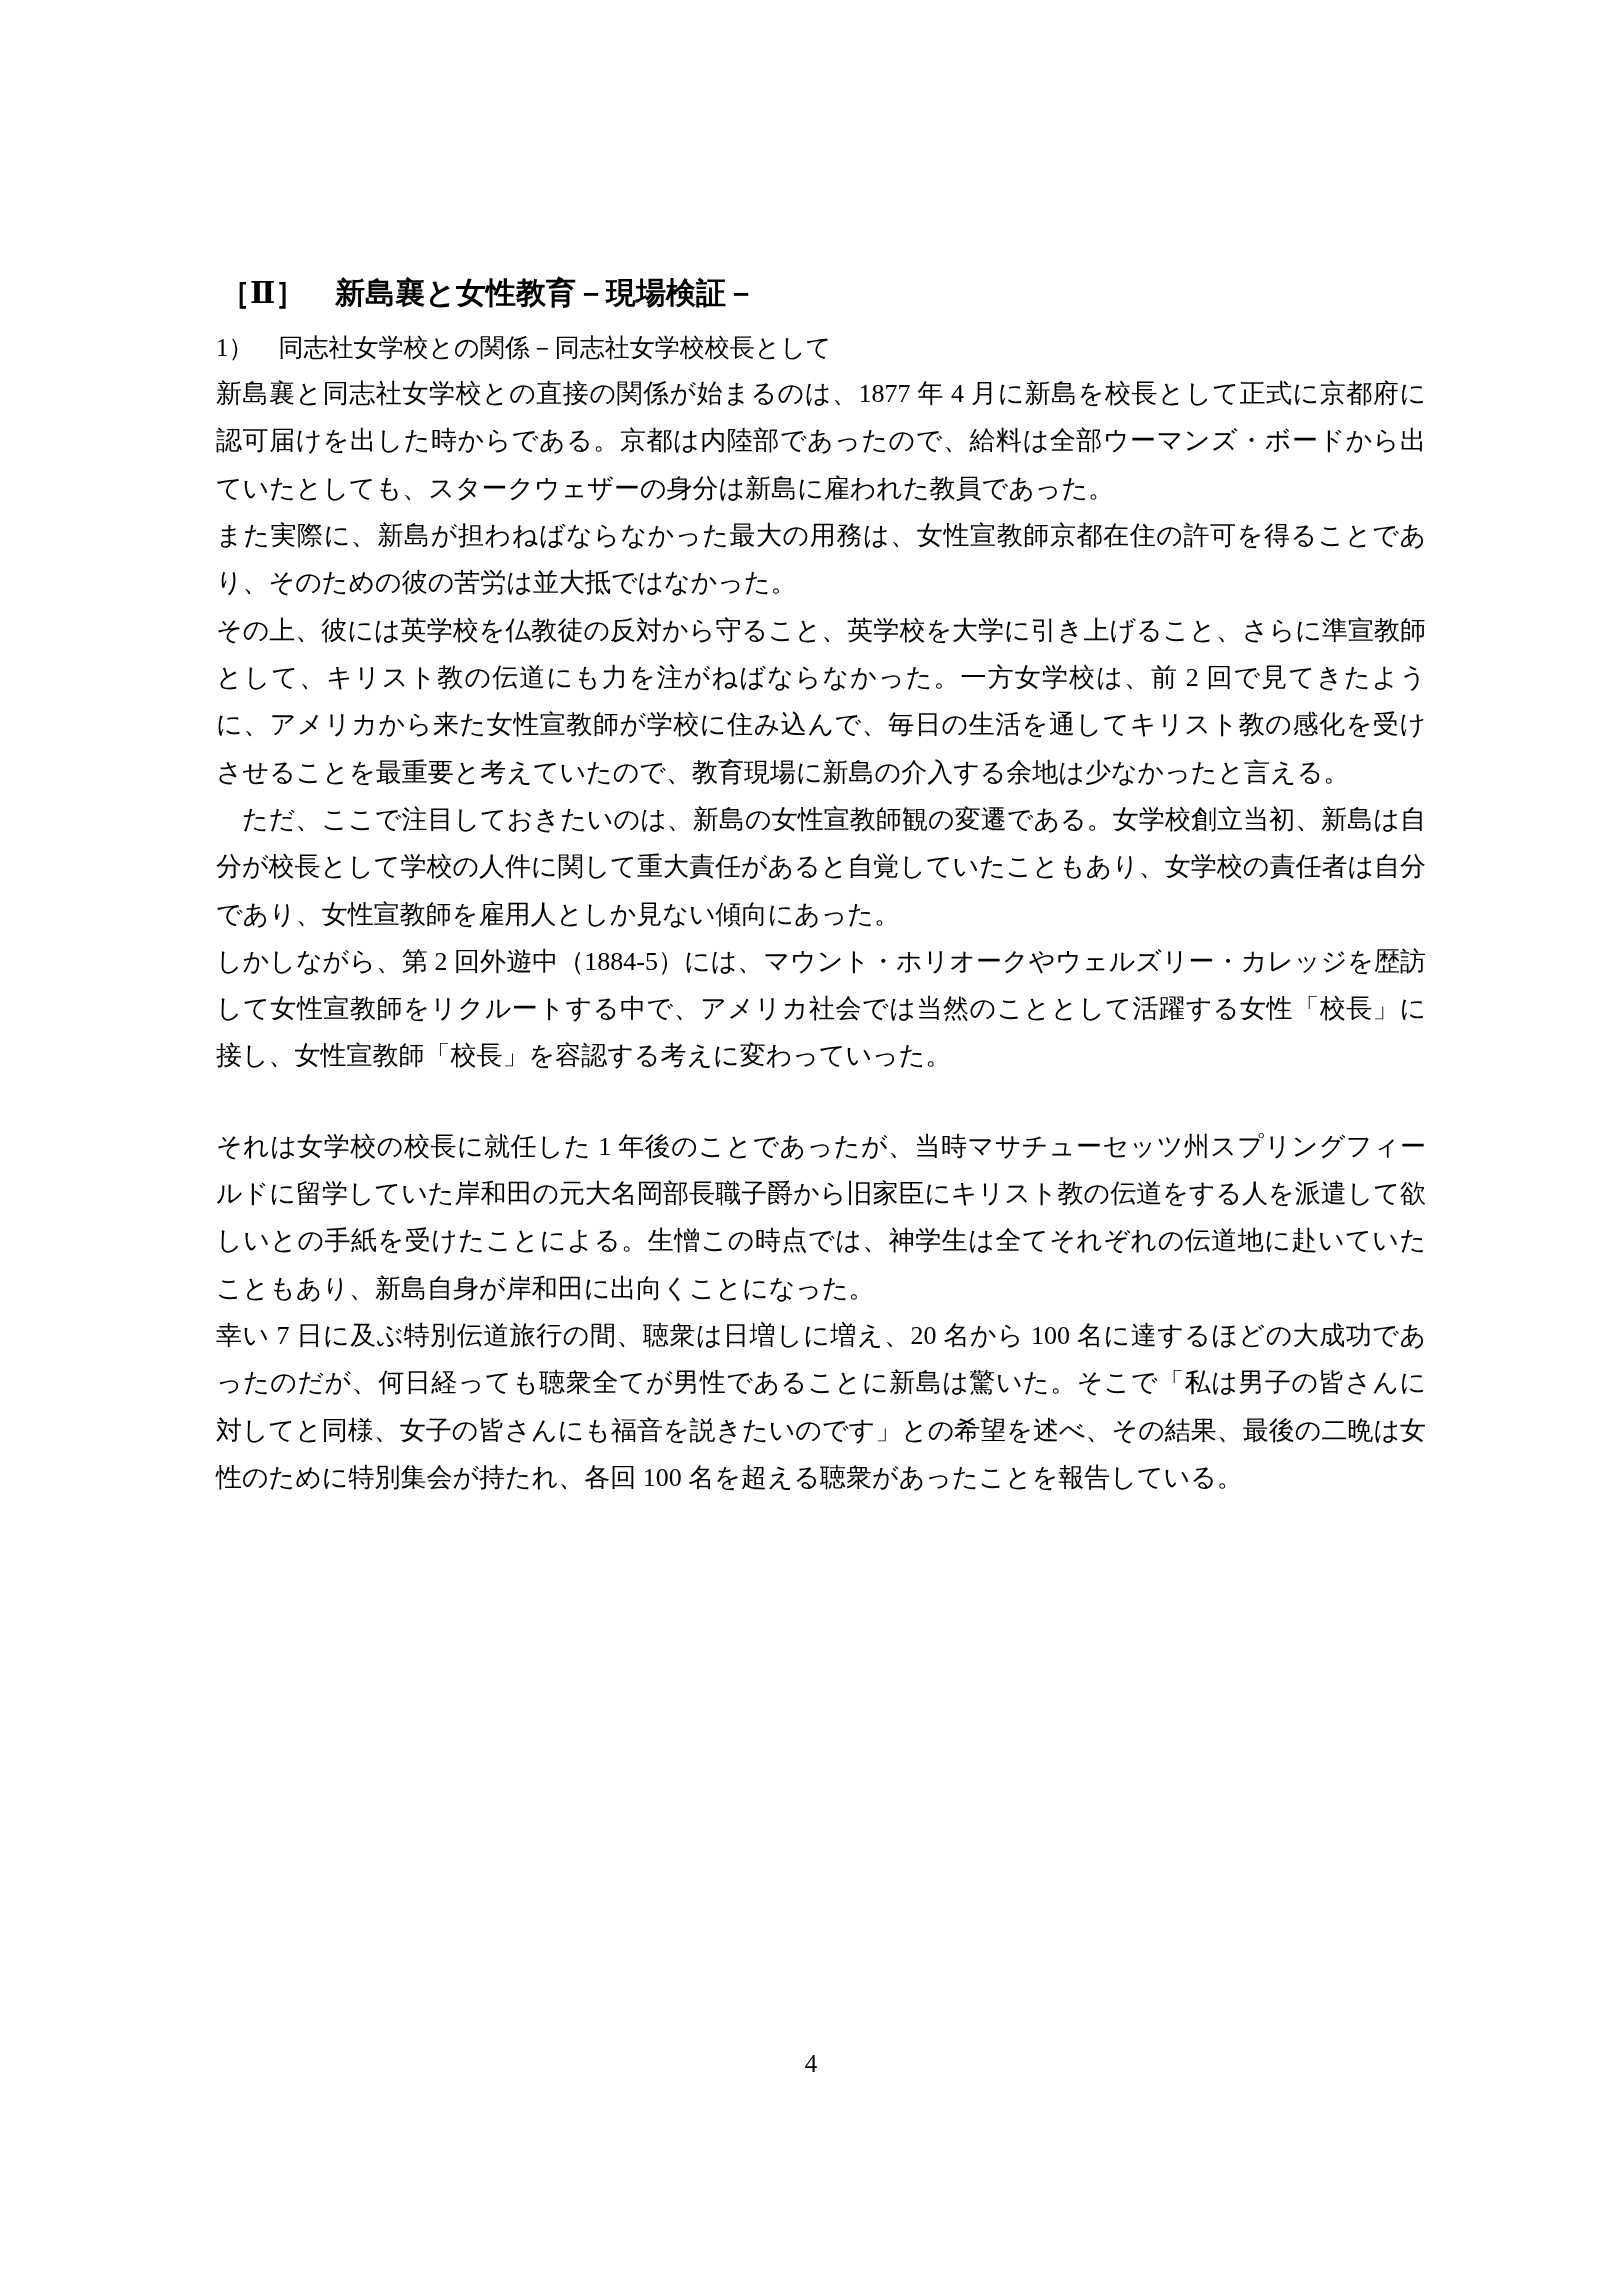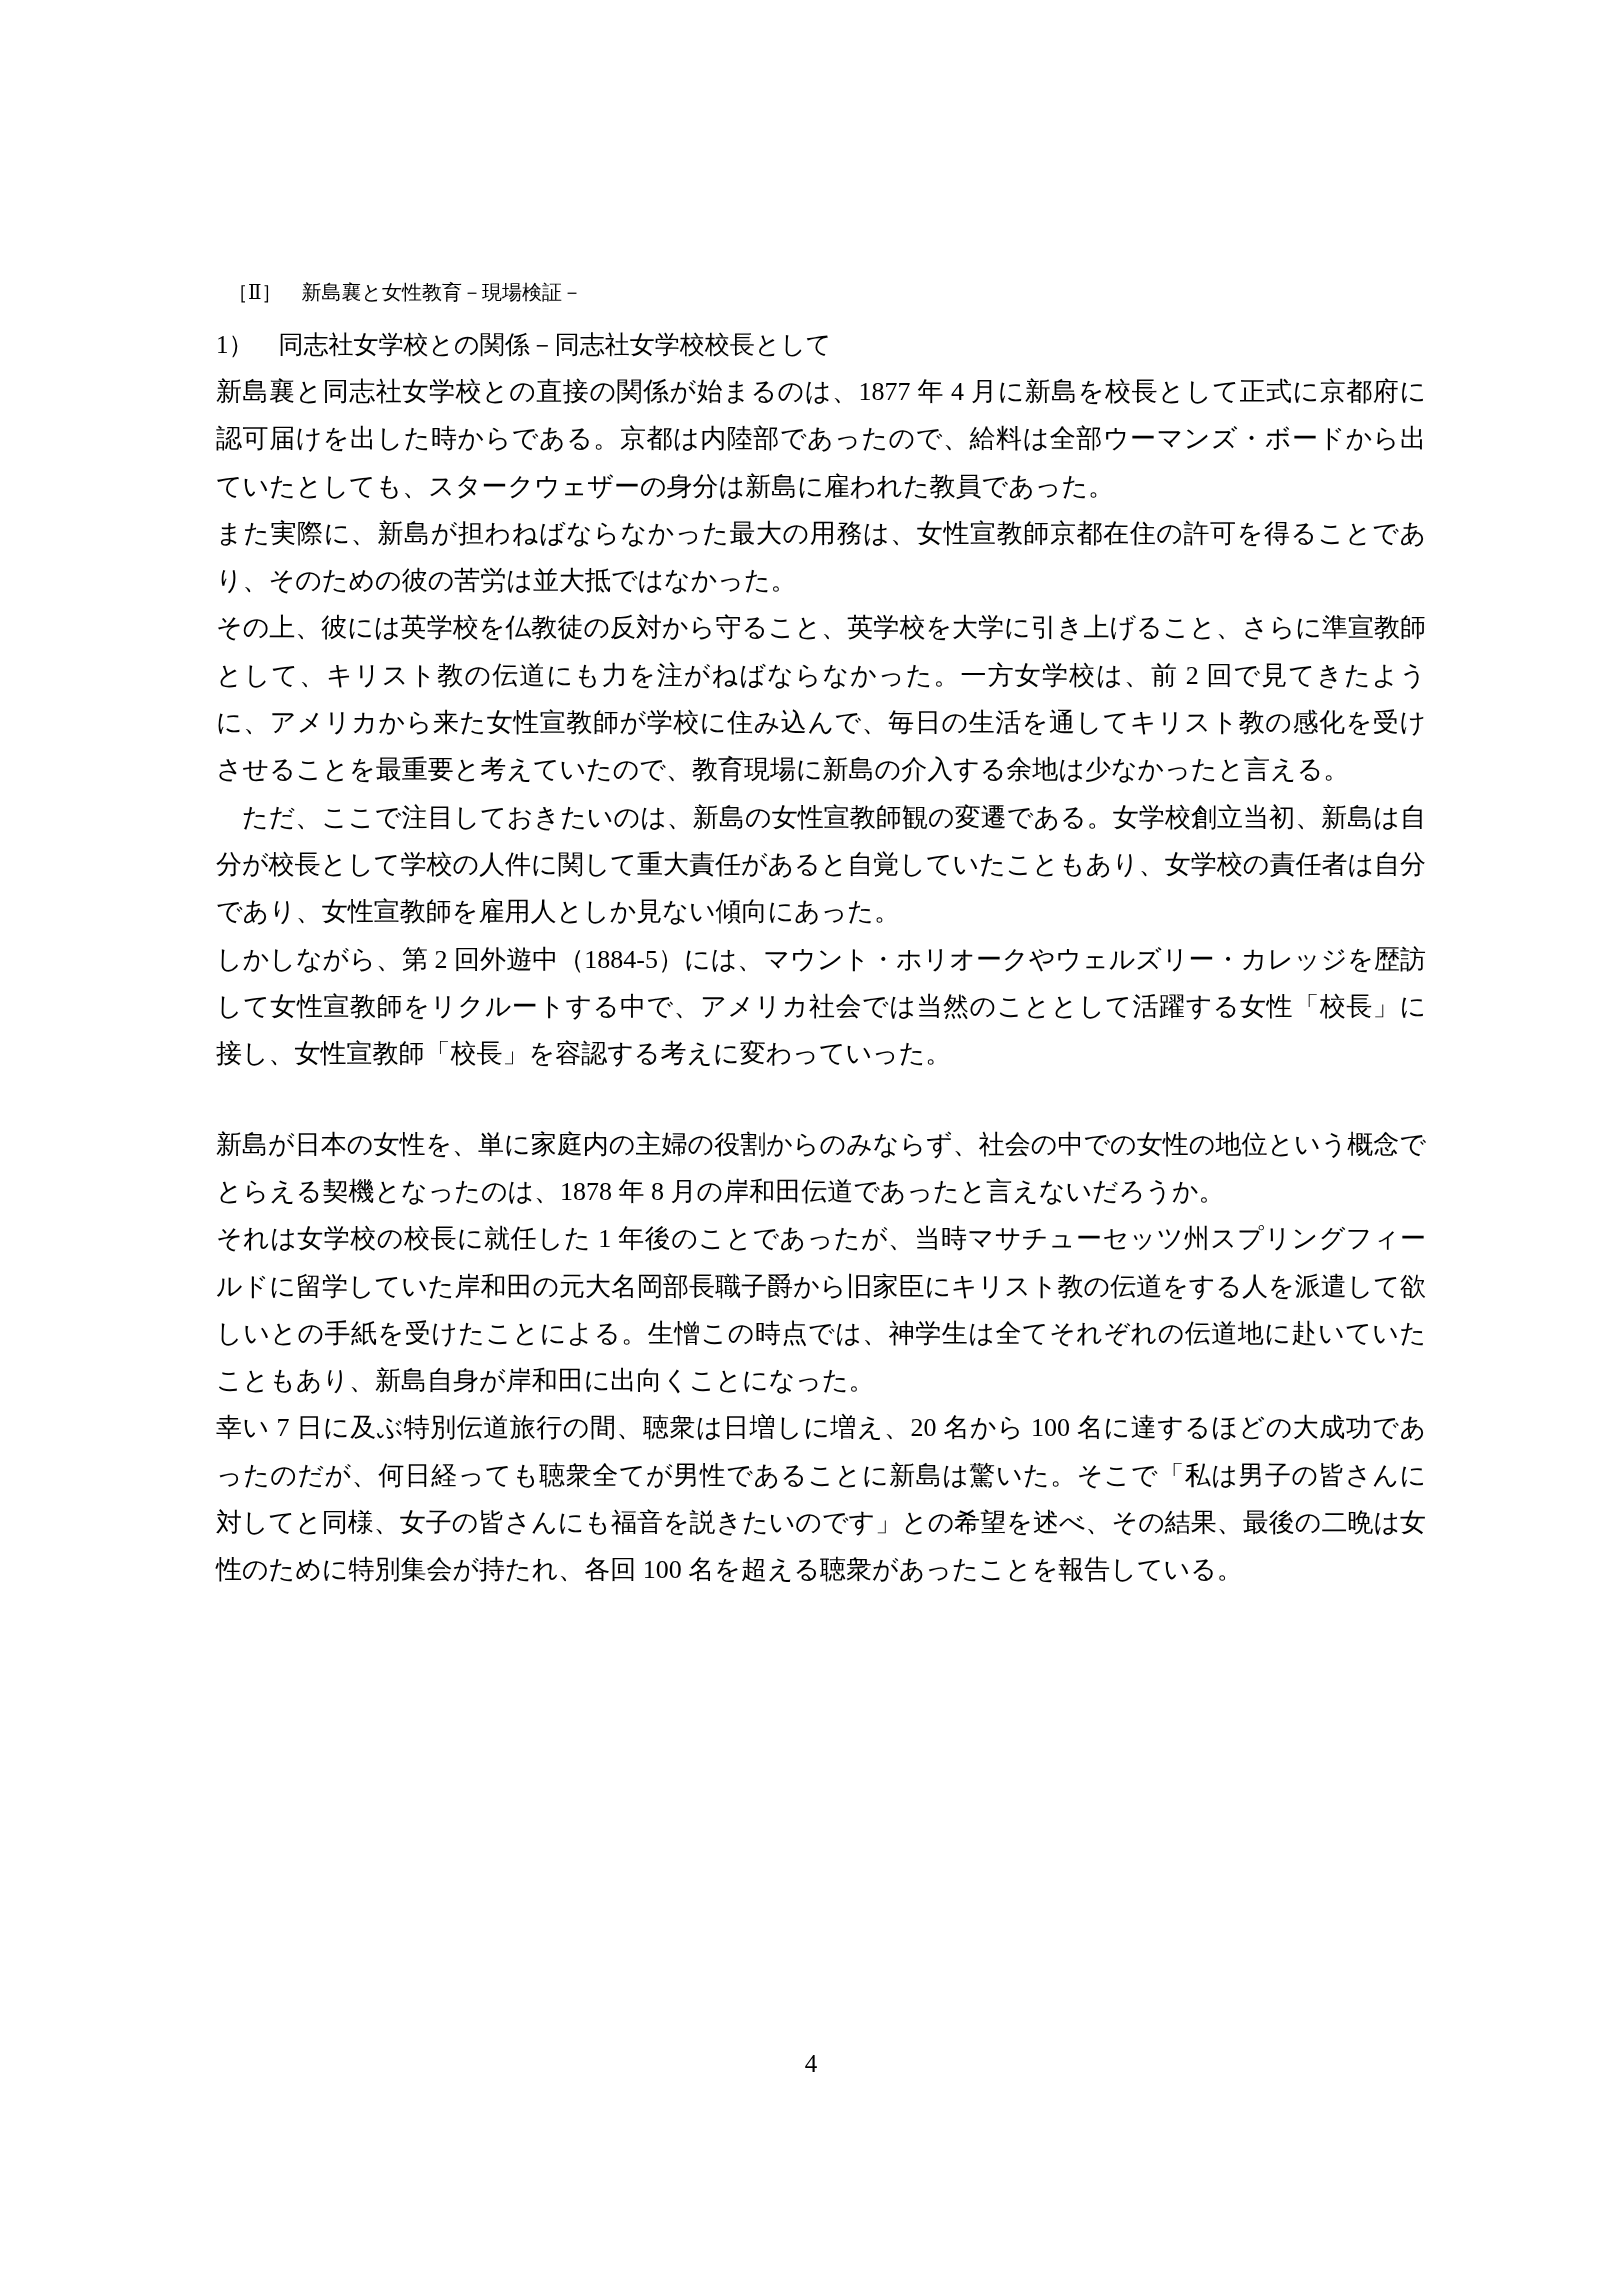--- a/index.html
+++ b/index.html
@@ -28,23 +28,23 @@
   .para {
     margin: 0;
     padding: 0;
     text-align: justify;
     text-justify: inter-ideograph;
   }
   .para.indent {
     text-indent: 26px;
   }
   .heading-main {
-    margin: 12px;
-    font-size: 20px;
-    font-weight: normal;
+    margin: 4px;
+    font-size: 30px;
+    font-weight: bold;
     line-height: 1.82;
   }
   .heading-sub {
     margin: 0;
     font-size: 25px;
     font-weight: normal;
     line-height: 1.82;
   }
   .heading-bold {
     margin: 0;
@@ -94,21 +94,20 @@
 
     <p class="para indent">ただ、ここで注目しておきたいのは、新島の女性宣教師観の変遷である。女学校創立当初、新島は自分が校長として学校の人件に関して重大責任があると自覚していたこともあり、女学校の責任者は自分であり、女性宣教師を雇用人としか見ない傾向にあった。</p>
 
     <p class="para">しかしながら、第 2 回外遊中（1884-5）には、マウント・ホリオークやウェルズリー・カレッジを歴訪して女性宣教師をリクルートする中で、アメリカ社会では当然のこととして活躍する女性「校長」に接し、女性宣教師「校長」を容認する考えに変わっていった。</p>
 
 
 
     <div class="gap"></div>
 
 
-    <p class="para">新島が日本の女性を、単に家庭内の主婦の役割からのみならず、社会の中での女性の地位という概念でとらえる契機となったのは、1878 年 8 月の岸和田伝道であったと言えないだろうか。</p>
 
     <p class="para">それは女学校の校長に就任した 1 年後のことであったが、当時マサチューセッツ州スプリングフィールドに留学していた岸和田の元大名岡部長職子爵から旧家臣にキリスト教の伝道をする人を派遣して欲しいとの手紙を受けたことによる。生憎この時点では、神学生は全てそれぞれの伝道地に赴いていたこともあり、新島自身が岸和田に出向くことになった。</p>
 
     <p class="para">幸い 7 日に及ぶ特別伝道旅行の間、聴衆は日増しに増え、20 名から 100 名に達するほどの大成功であったのだが、何日経っても聴衆全てが男性であることに新島は驚いた。そこで「私は男子の皆さんに対してと同様、女子の皆さんにも福音を説きたいのです」との希望を述べ、その結果、最後の二晩は女性のために特別集会が持たれ、各回 100 名を超える聴衆があったことを報告している。</p>
 
   </div>
 
   <div class="page-number">4</div>
 </div>
 

